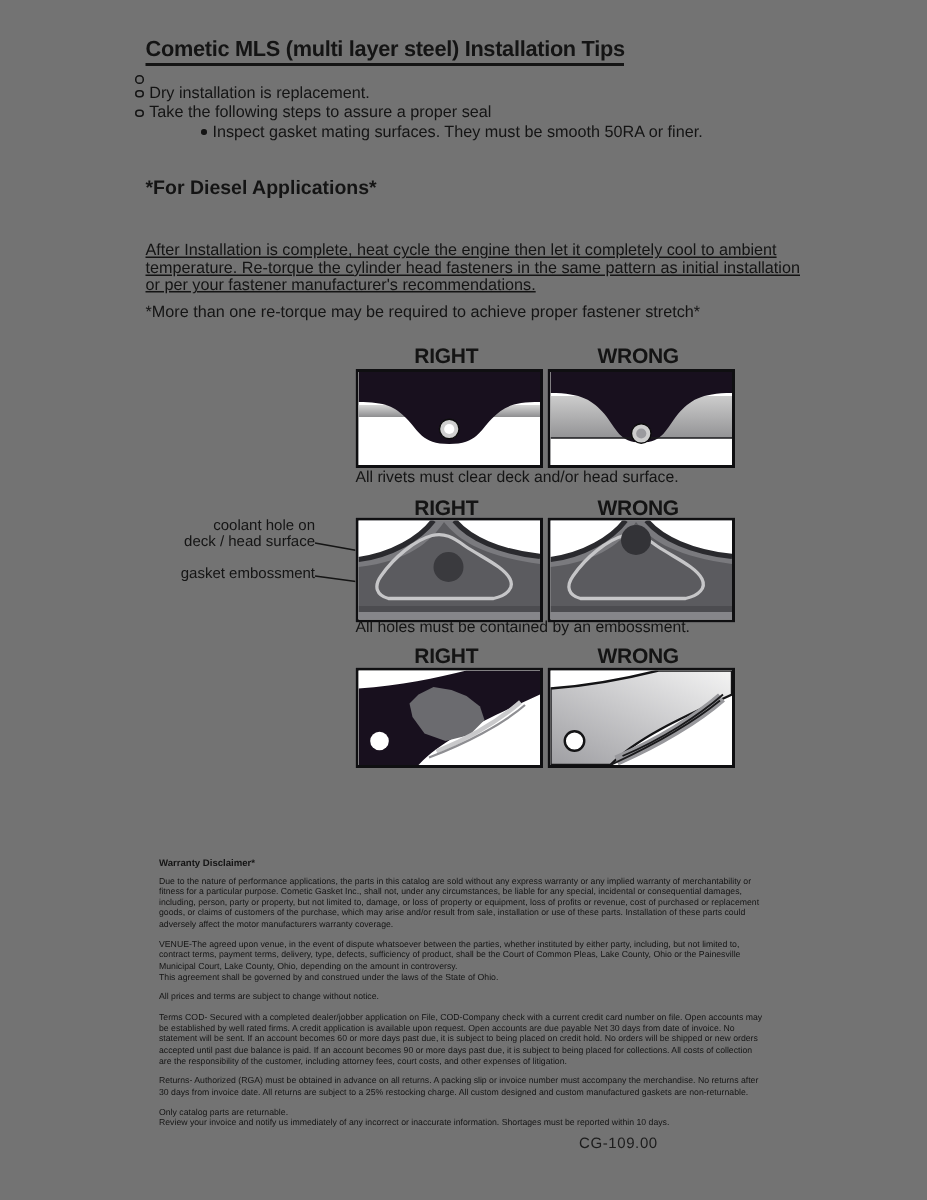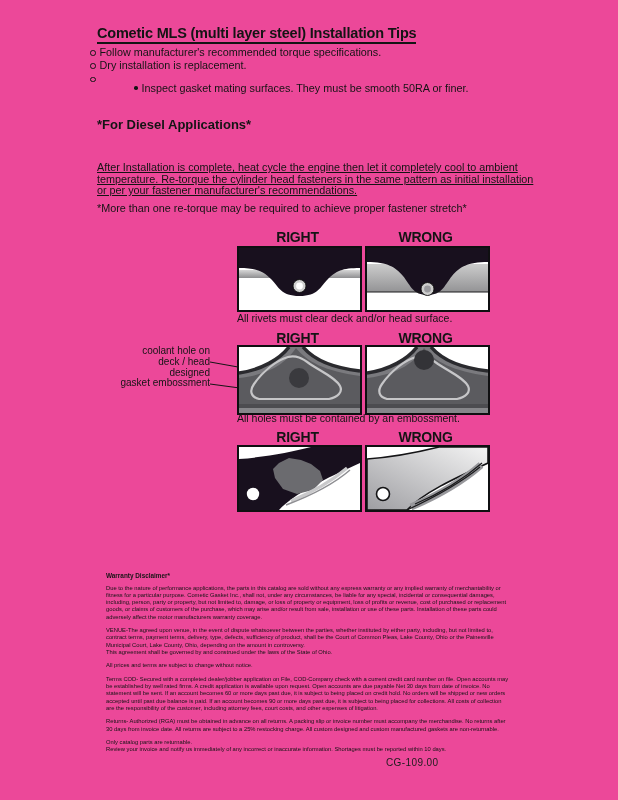--- a/index.html
+++ b/index.html
@@ -1,16 +1,16 @@
 <!DOCTYPE html>
 <html><head>
 <meta charset="utf-8">
 <style>
   html,body{margin:0;padding:0;background:#fff;}
-  .page{position:relative;width:618px;height:800px;background:#ec4899;
+  .page{position:relative;width:618px;height:800px;background:#737373;
         font-family:"Liberation Sans",sans-serif;color:#141414;overflow:hidden;}
 
   .title{position:absolute;left:97px;top:25px;font-size:14.5px;font-weight:bold;
          letter-spacing:-0.2px;border-bottom:2px solid #141414;padding-bottom:1px;}
 
   .tips{position:absolute;left:90px;top:46px;font-size:10.8px;line-height:13.3px;}
   .tip{display:flex;align-items:flex-start;}
   .b-open{flex:0 0 auto;width:3.5px;height:3.5px;border:1px solid #141414;border-radius:50%;
           margin:4px 4px 0 0;}
   .tip.sub{margin-left:44px;}
@@ -44,28 +44,28 @@
 </head>
 <body>
 
 <div class="page">
 
   <div class="title">Cometic MLS (multi layer steel) Installation Tips</div>
 
   <div class="tips">
     <div class="tip">
       <span class="b-open"></span>
-      <span class="txt">Follow manufacturer's recommended torque specifications.</span>
     </div>
     <div class="tip">
       <span class="b-open"></span>
       <span class="txt">Dry installation is replacement.</span>
     </div>
     <div class="tip">
       <span class="b-open"></span>
+      <span class="txt">Take the following steps to assure a proper seal</span>
     </div>
     <div class="tip sub">
       <span class="b-dot"></span>
       <span class="txt">Inspect gasket mating surfaces.  They must be smooth 50RA or finer.</span>
     </div>
   </div>
 
   <div class="diesel-h">*For Diesel Applications*</div>
   <div class="para p2">After Installation is complete, heat cycle the engine then let it completely cool to ambient
 temperature. Re-torque the cylinder head fasteners in the same pattern as initial installation
@@ -105,21 +105,21 @@
       <circle cx="60.5" cy="41" r="6.5" fill="#cdcdcd" stroke="#0c0c0c" stroke-width="0.9"></circle>
       <circle cx="60.5" cy="41" r="3.4" fill="#9a9a9e"></circle>
     </svg>
   </div>
   <div class="fig-caption" style="top:312px;text-align:center;">All rivets must clear deck and/or head surface.</div>
 
   <div class="fig-label" style="left:237px;top:330px;">RIGHT</div>
   <div class="fig-label" style="left:365px;top:330px;">WRONG</div>
 
   <div class="side-label" style="top:345px;">coolant hole on
-deck / head designed</div>
+deck / head surface</div>
   <div class="side-label" style="top:377px;">gasket embossment</div>
   <svg class="leader" viewBox="0 0 95 45">
     <line x1="5" y1="7" x2="89" y2="22" stroke="#141414" stroke-width="1"></line>
     <line x1="5" y1="29" x2="57" y2="36" stroke="#141414" stroke-width="1"></line>
   </svg>
 
   <div class="fig-box row2" style="left:237px;top:345px;">
     <svg viewBox="0 0 121 66" preserveAspectRatio="none">
       <rect width="121" height="66" fill="#7a7a7e"></rect>
       <path d="M57,1 C68,15 86,24 121,29 V57 H0 V31 C34,27 48,14 57,1 Z" fill="#5b5b5f"></path>

